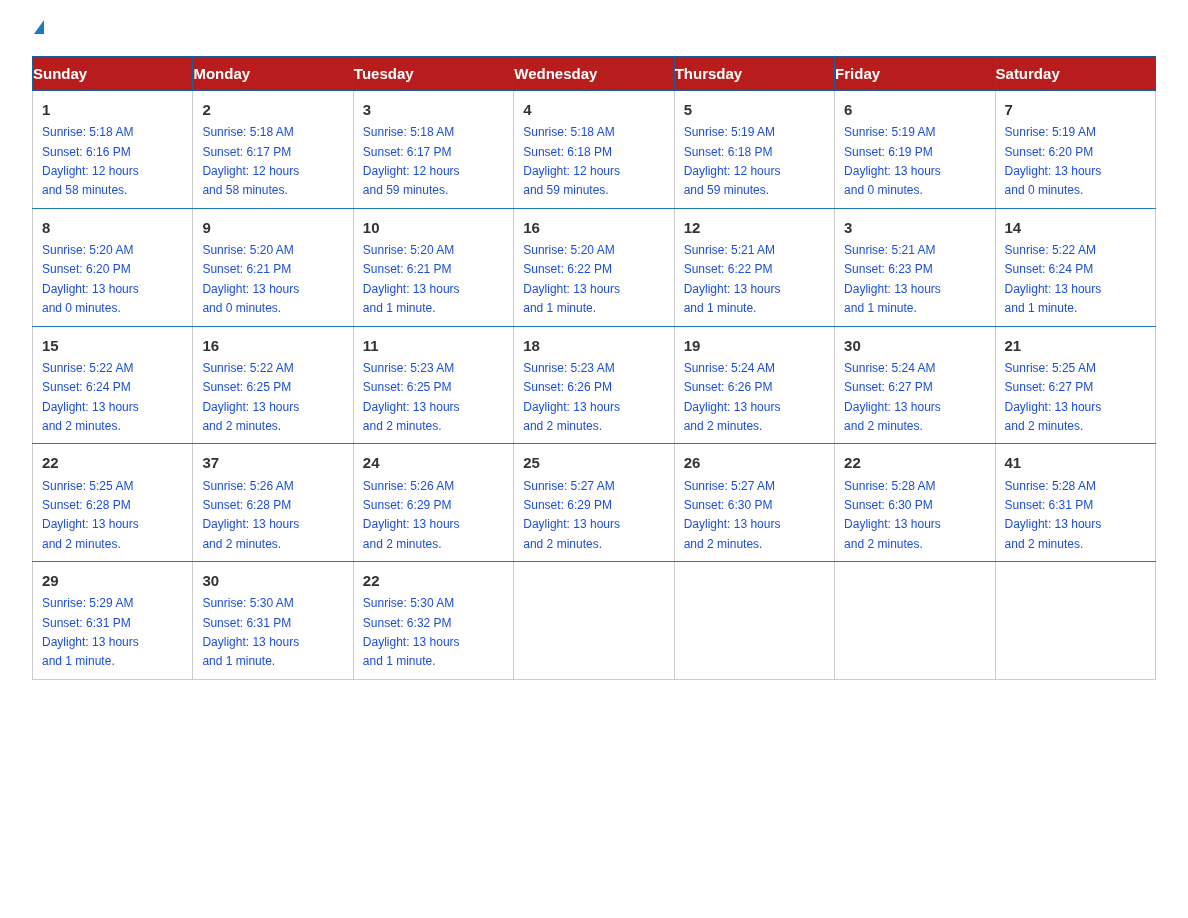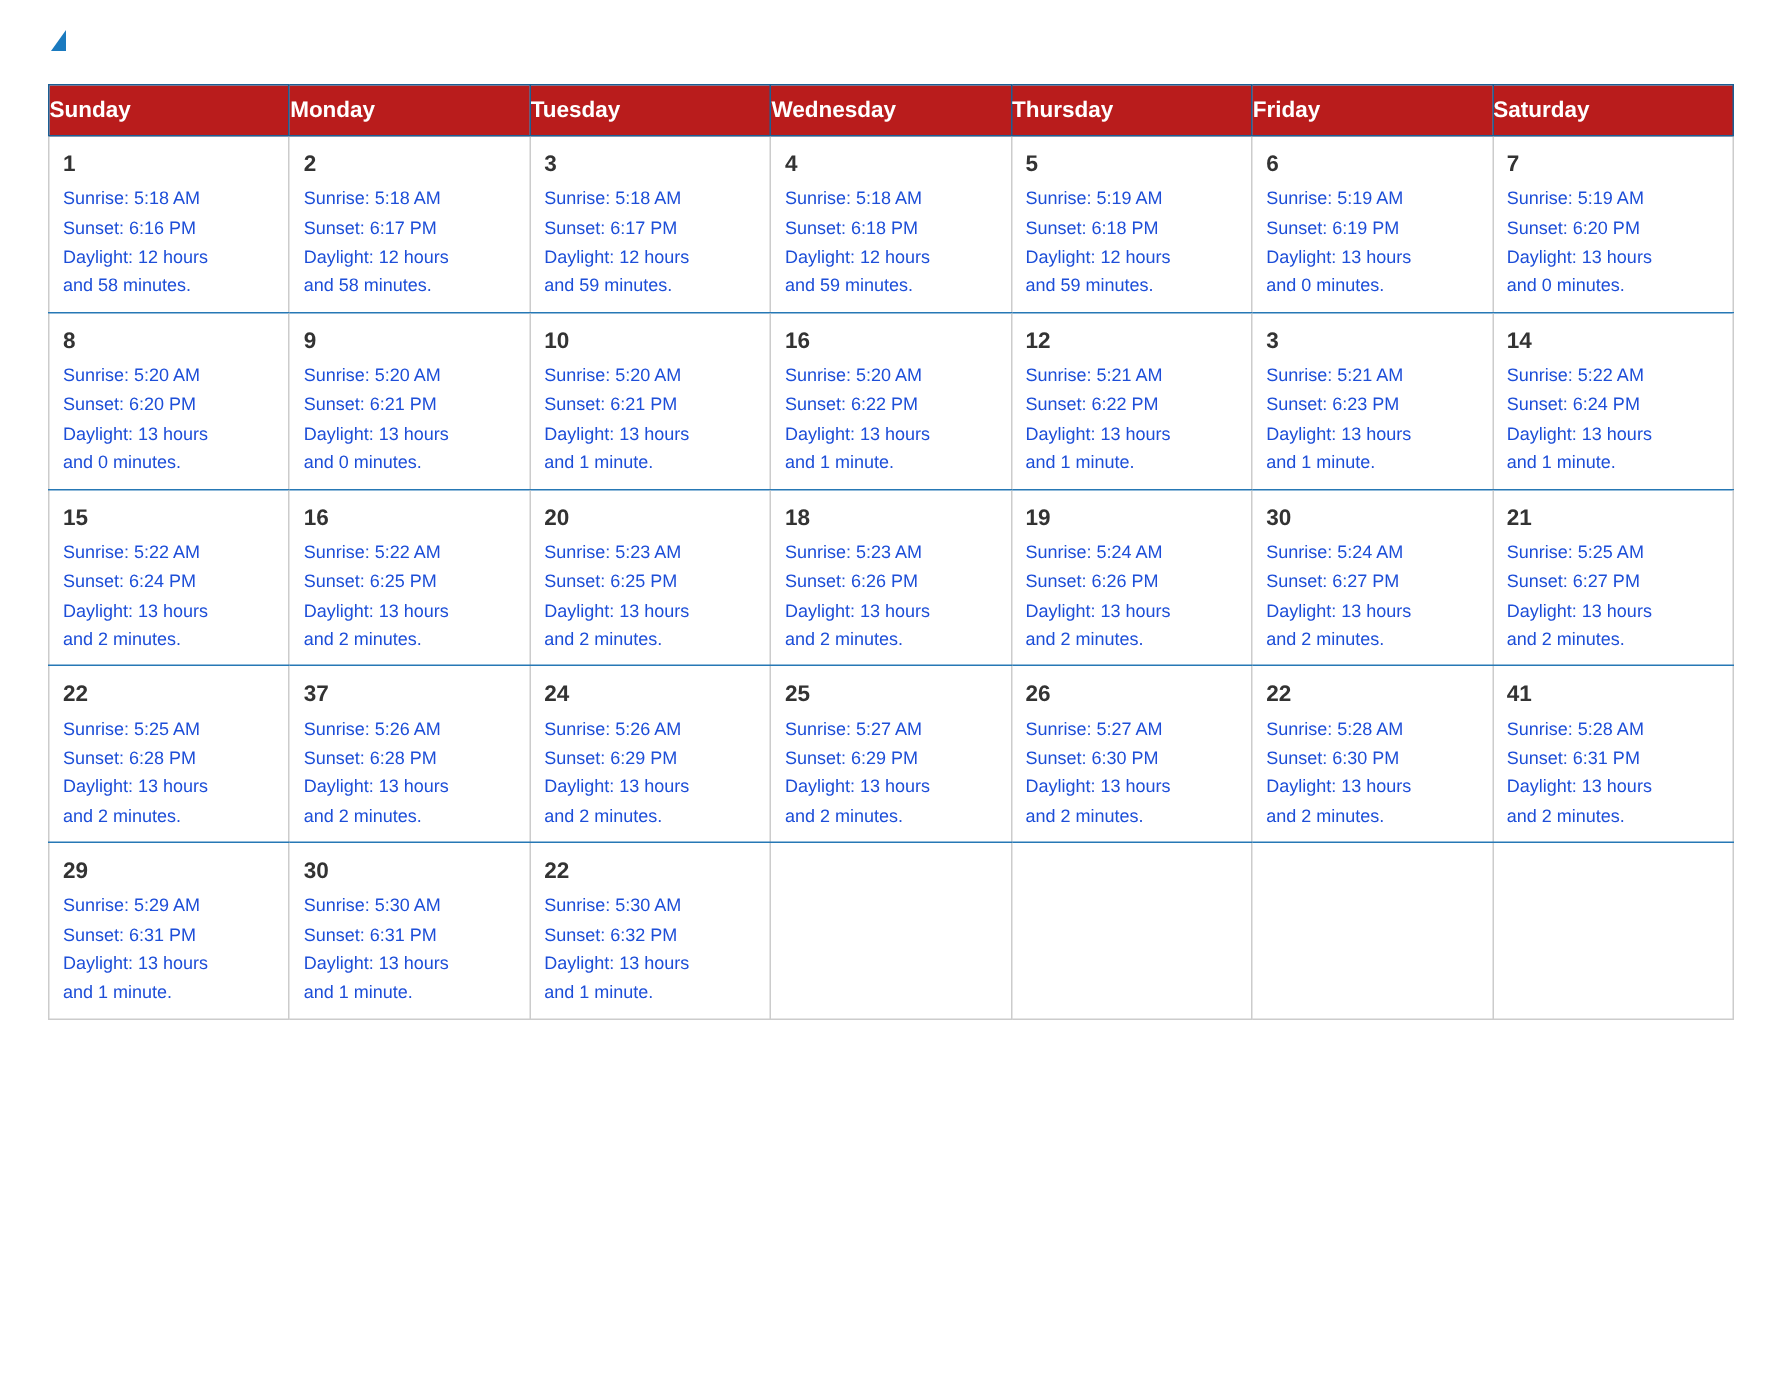--- a/index.html
+++ b/index.html
@@ -285,21 +285,21 @@
         <td>
           <span class="day-number">16</span>
           <span class="day-info">
             Sunrise: 5:22 AM<br>
             Sunset: 6:25 PM<br>
             Daylight: 13 hours<br>
             and 2 minutes.
           </span>
         </td>
         <td>
-          <span class="day-number">20</span>
+          <span class="day-number">11</span>
           <span class="day-info">
             Sunrise: 5:23 AM<br>
             Sunset: 6:25 PM<br>
             Daylight: 13 hours<br>
             and 2 minutes.
           </span>
         </td>
         <td>
           <span class="day-number">18</span>
           <span class="day-info">

